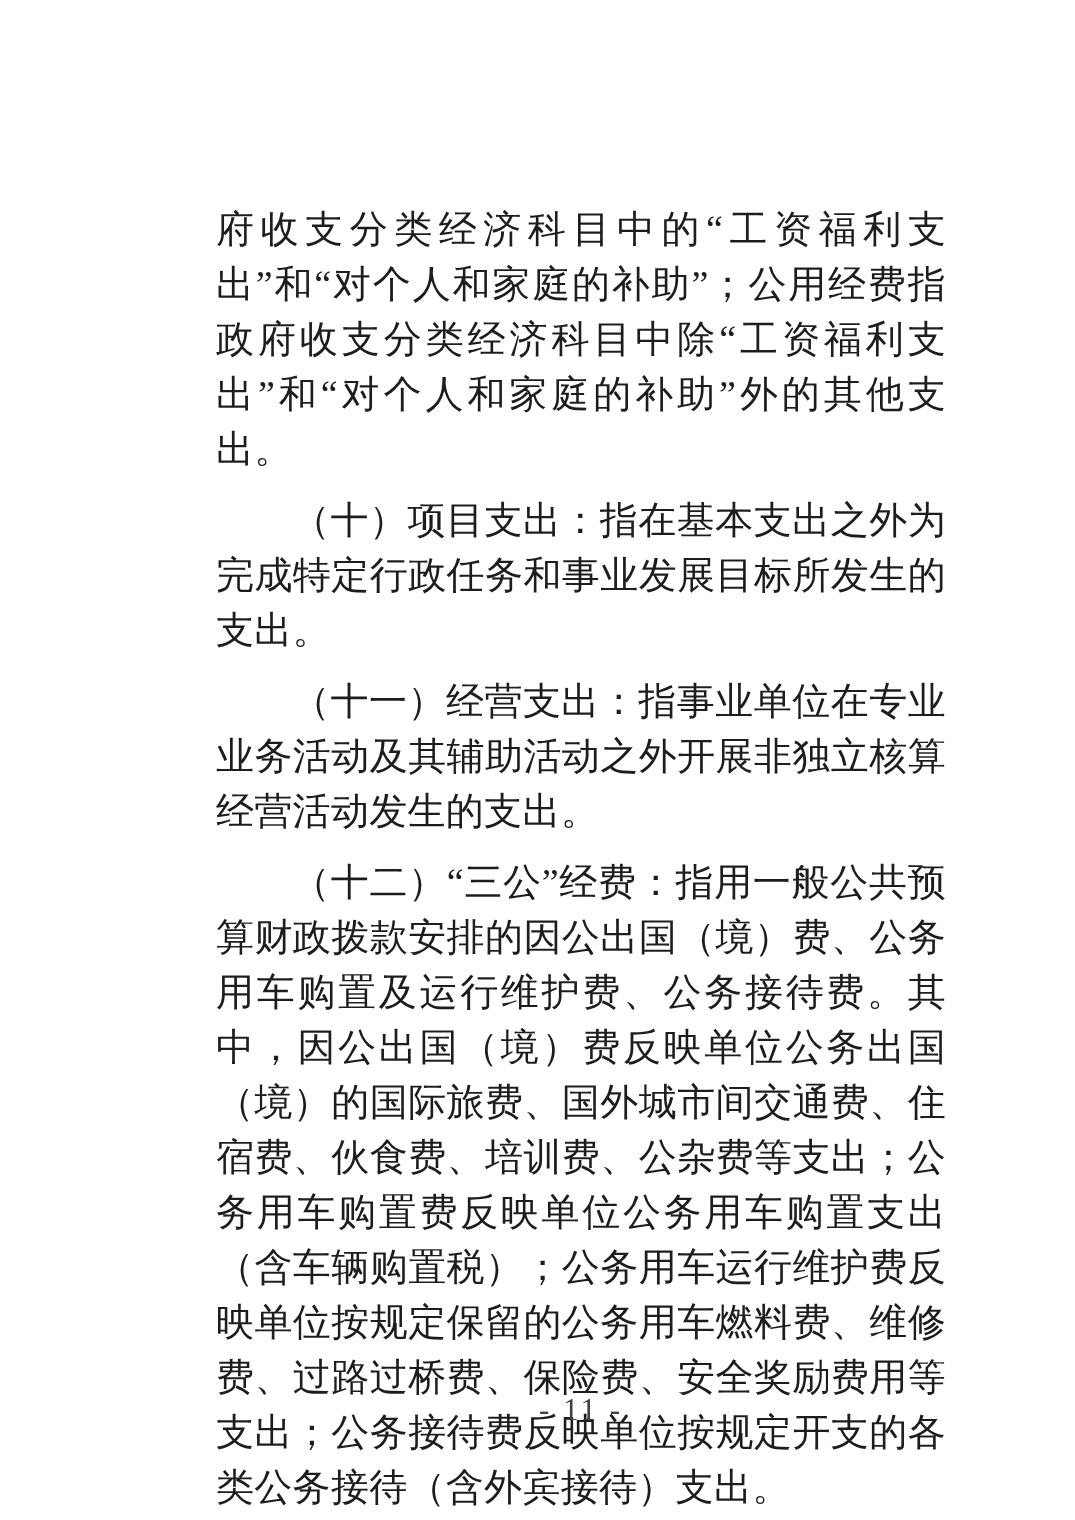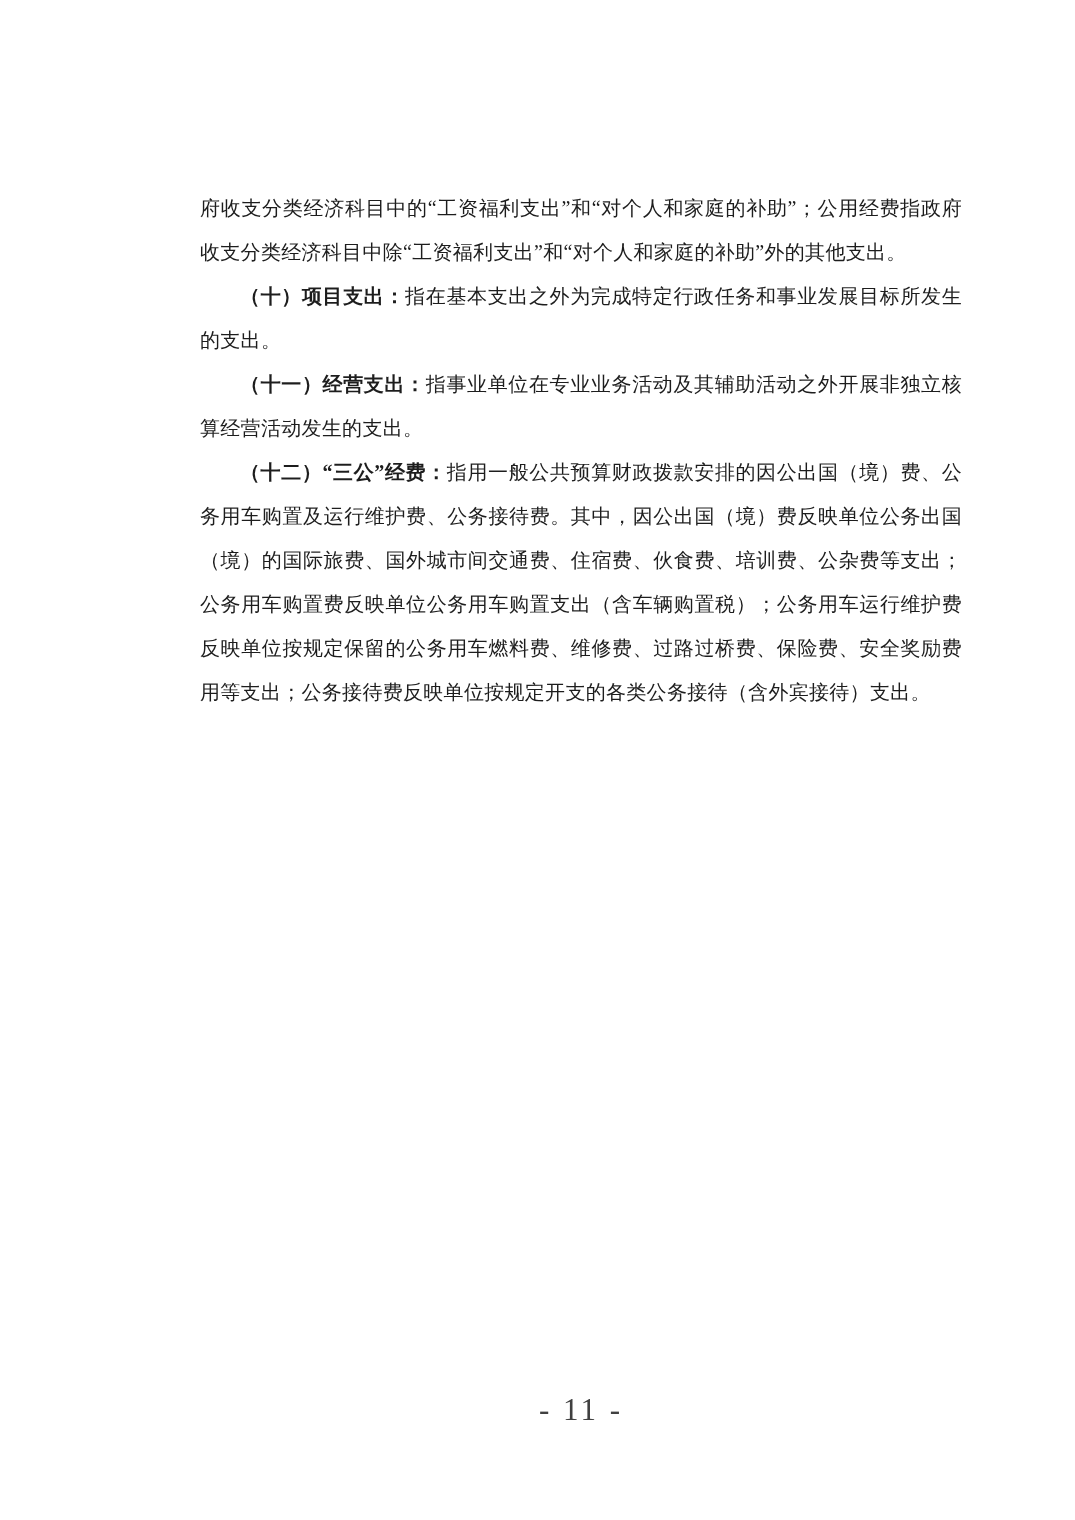--- a/index.html
+++ b/index.html
@@ -16,34 +16,34 @@
     font-family: "Liberation Serif", "DejaVu Serif", serif;
     color: #1d1d1d;
   }
   .doc-body {
     position: absolute;
     left: 200px;
     top: 186px;
     width: 762px;
   }
   .doc-body p {
-    margin: 0;
+    margin: 16px;
     padding: 0;
-    font-size: 20px;
-    line-height: 44px;
+    font-size: 38px;
+    line-height: 55px;
     text-align: justify;
     text-justify: inter-ideograph;
     letter-spacing: 0.3px;
     font-weight: 400;
   }
   .doc-body p.indent {
     text-indent: 2em;
   }
   .doc-body b {
-    font-weight: 700;
+    font-weight: 400;
   }
   .footer {
     position: absolute;
     left: 200px;
     width: 762px;
     top: 1392px;
     text-align: center;
     font-size: 31px;
     letter-spacing: 3px;
     color: #404040;

